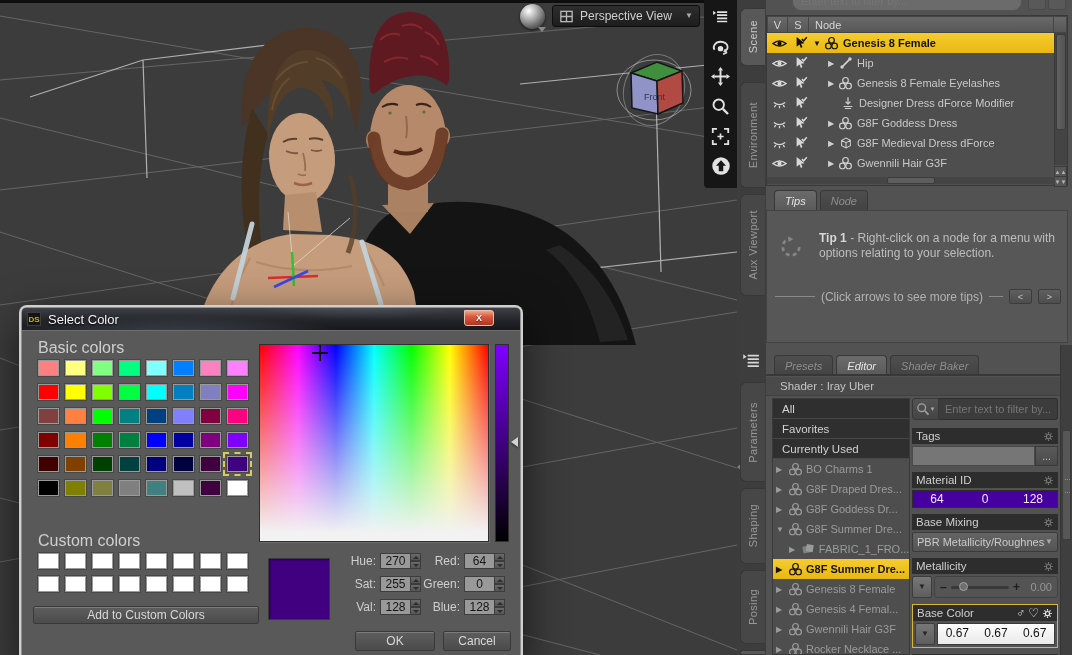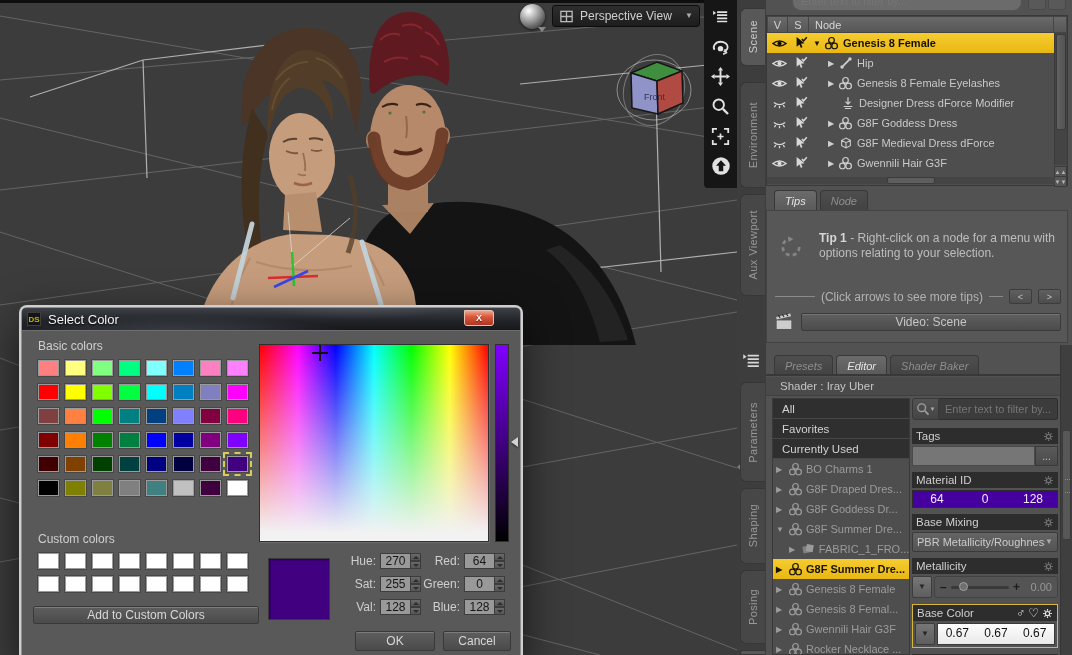--- a/index.html
+++ b/index.html
@@ -146,21 +146,21 @@
   .dlg-title::before{content:"";position:absolute;inset:0;
     background:radial-gradient(ellipse 60% 160% at 30% 130%,rgba(170,185,205,.30),transparent 60%),
                radial-gradient(ellipse 40% 150% at 68% -30%,rgba(160,165,185,.22),transparent 55%);}
   .ds-ico{position:relative;width:14px;height:14px;background:#141414;border:1px solid #3e3e3e;color:#c8b400;
     font-size:8px;font-weight:bold;display:flex;align-items:center;justify-content:center;margin-right:7px;}
   .dlg-title .t{position:relative;color:#f2f2f2;font-size:13px;text-shadow:0 1px 2px #000;}
   .close-btn{position:absolute;right:26px;top:2px;width:30px;height:16px;border-radius:0 3px 3px 3px;
     background:linear-gradient(#f0a58c,#d9593c 40%,#b03422);border:1px solid #e8c0ae;color:#fff;font-size:9px;font-weight:bold;
     display:flex;align-items:center;justify-content:center;text-shadow:0 1px 1px #6e1408;}
   .dlg-body{position:relative;height:330px;background:#595959;border-top:1px solid #6e6e6e;}
-  .dlg-label{position:absolute;color:#cfcfcf;font-size:12px;}
+  .dlg-label{position:absolute;color:#cfcfcf;font-size:16px;}
   .cgrid{position:absolute;display:grid;grid-template-columns:repeat(8,21px);gap:8px 6px;}
   .sw{width:21px;height:16px;border:1px solid #9a9a9a;box-shadow:0 0 0 1px #474747;}
   .sw.sel{outline:2px dashed #d9c960;outline-offset:2px;}
   .gradient-box{position:absolute;left:237px;top:13px;width:230px;height:198px;border:1px solid #2f2f2f;
     box-shadow:1px 1px 0 #6a6a6a;
     background:linear-gradient(to bottom,rgba(242,242,242,0),#f2f2f2 96%),
       linear-gradient(to right,#f00 0%,#f0f 16.6%,#00f 33.3%,#0ff 50%,#0f0 66.6%,#ff0 83.3%,#f00 100%);}
   .cross{position:absolute;left:52px;top:0px;width:16px;height:16px;}
   .cross::before{content:"";position:absolute;left:7px;top:0;width:2px;height:16px;background:#111;}
   .cross::after{content:"";position:absolute;left:0;top:7px;width:16px;height:2px;background:#111;}
@@ -574,28 +574,20 @@
         <b>Tip 1</b>
         <span>- Right-click on a node for a menu with options relating to your selection.</span>
       </div>
       <div class="tip-arrows">
         <span class="dashline"></span>
         <span>(Click arrows to see more tips)</span>
         <span class="dashline" style="max-width:14px;"></span>
         <span class="mini-btn">&lt;</span>
         <span class="mini-btn">&gt;</span>
       </div>
-      <div class="video-row">
-        <span class="clapper">
-            <svg width="18" height="18">
-              <use href="#i-clapper"></use>
-            </svg>
-          </span>
-        <div class="wide-btn">Video: Scene</div>
-      </div>
     </div>
 
     <span class="rail-ic" style="top:350px;">
         <svg width="20" height="20">
           <use href="#i-menu"></use>
         </svg>
       </span>
     <div class="vtab" style="top:382px;height:100px;">
         <span>Parameters</span>
       </div>
@@ -685,21 +677,21 @@
           </span>
           <span class="nlabel">Genesis 8 Female</span>
         </div>
       <div class="trow">
           <span class="twist">▶</span>
           <span class="nicon">
             <svg width="15" height="15">
               <use href="#i-trefoil"></use>
             </svg>
           </span>
-          <span class="nlabel">Genesis 8 Femal...</span>
+          <span class="nlabel">Genesis 4 Femal...</span>
         </div>
       <div class="trow">
           <span class="twist">▶</span>
           <span class="nicon">
             <svg width="15" height="15">
               <use href="#i-trefoil"></use>
             </svg>
           </span>
           <span class="nlabel">Gwennili Hair G3F</span>
         </div>

